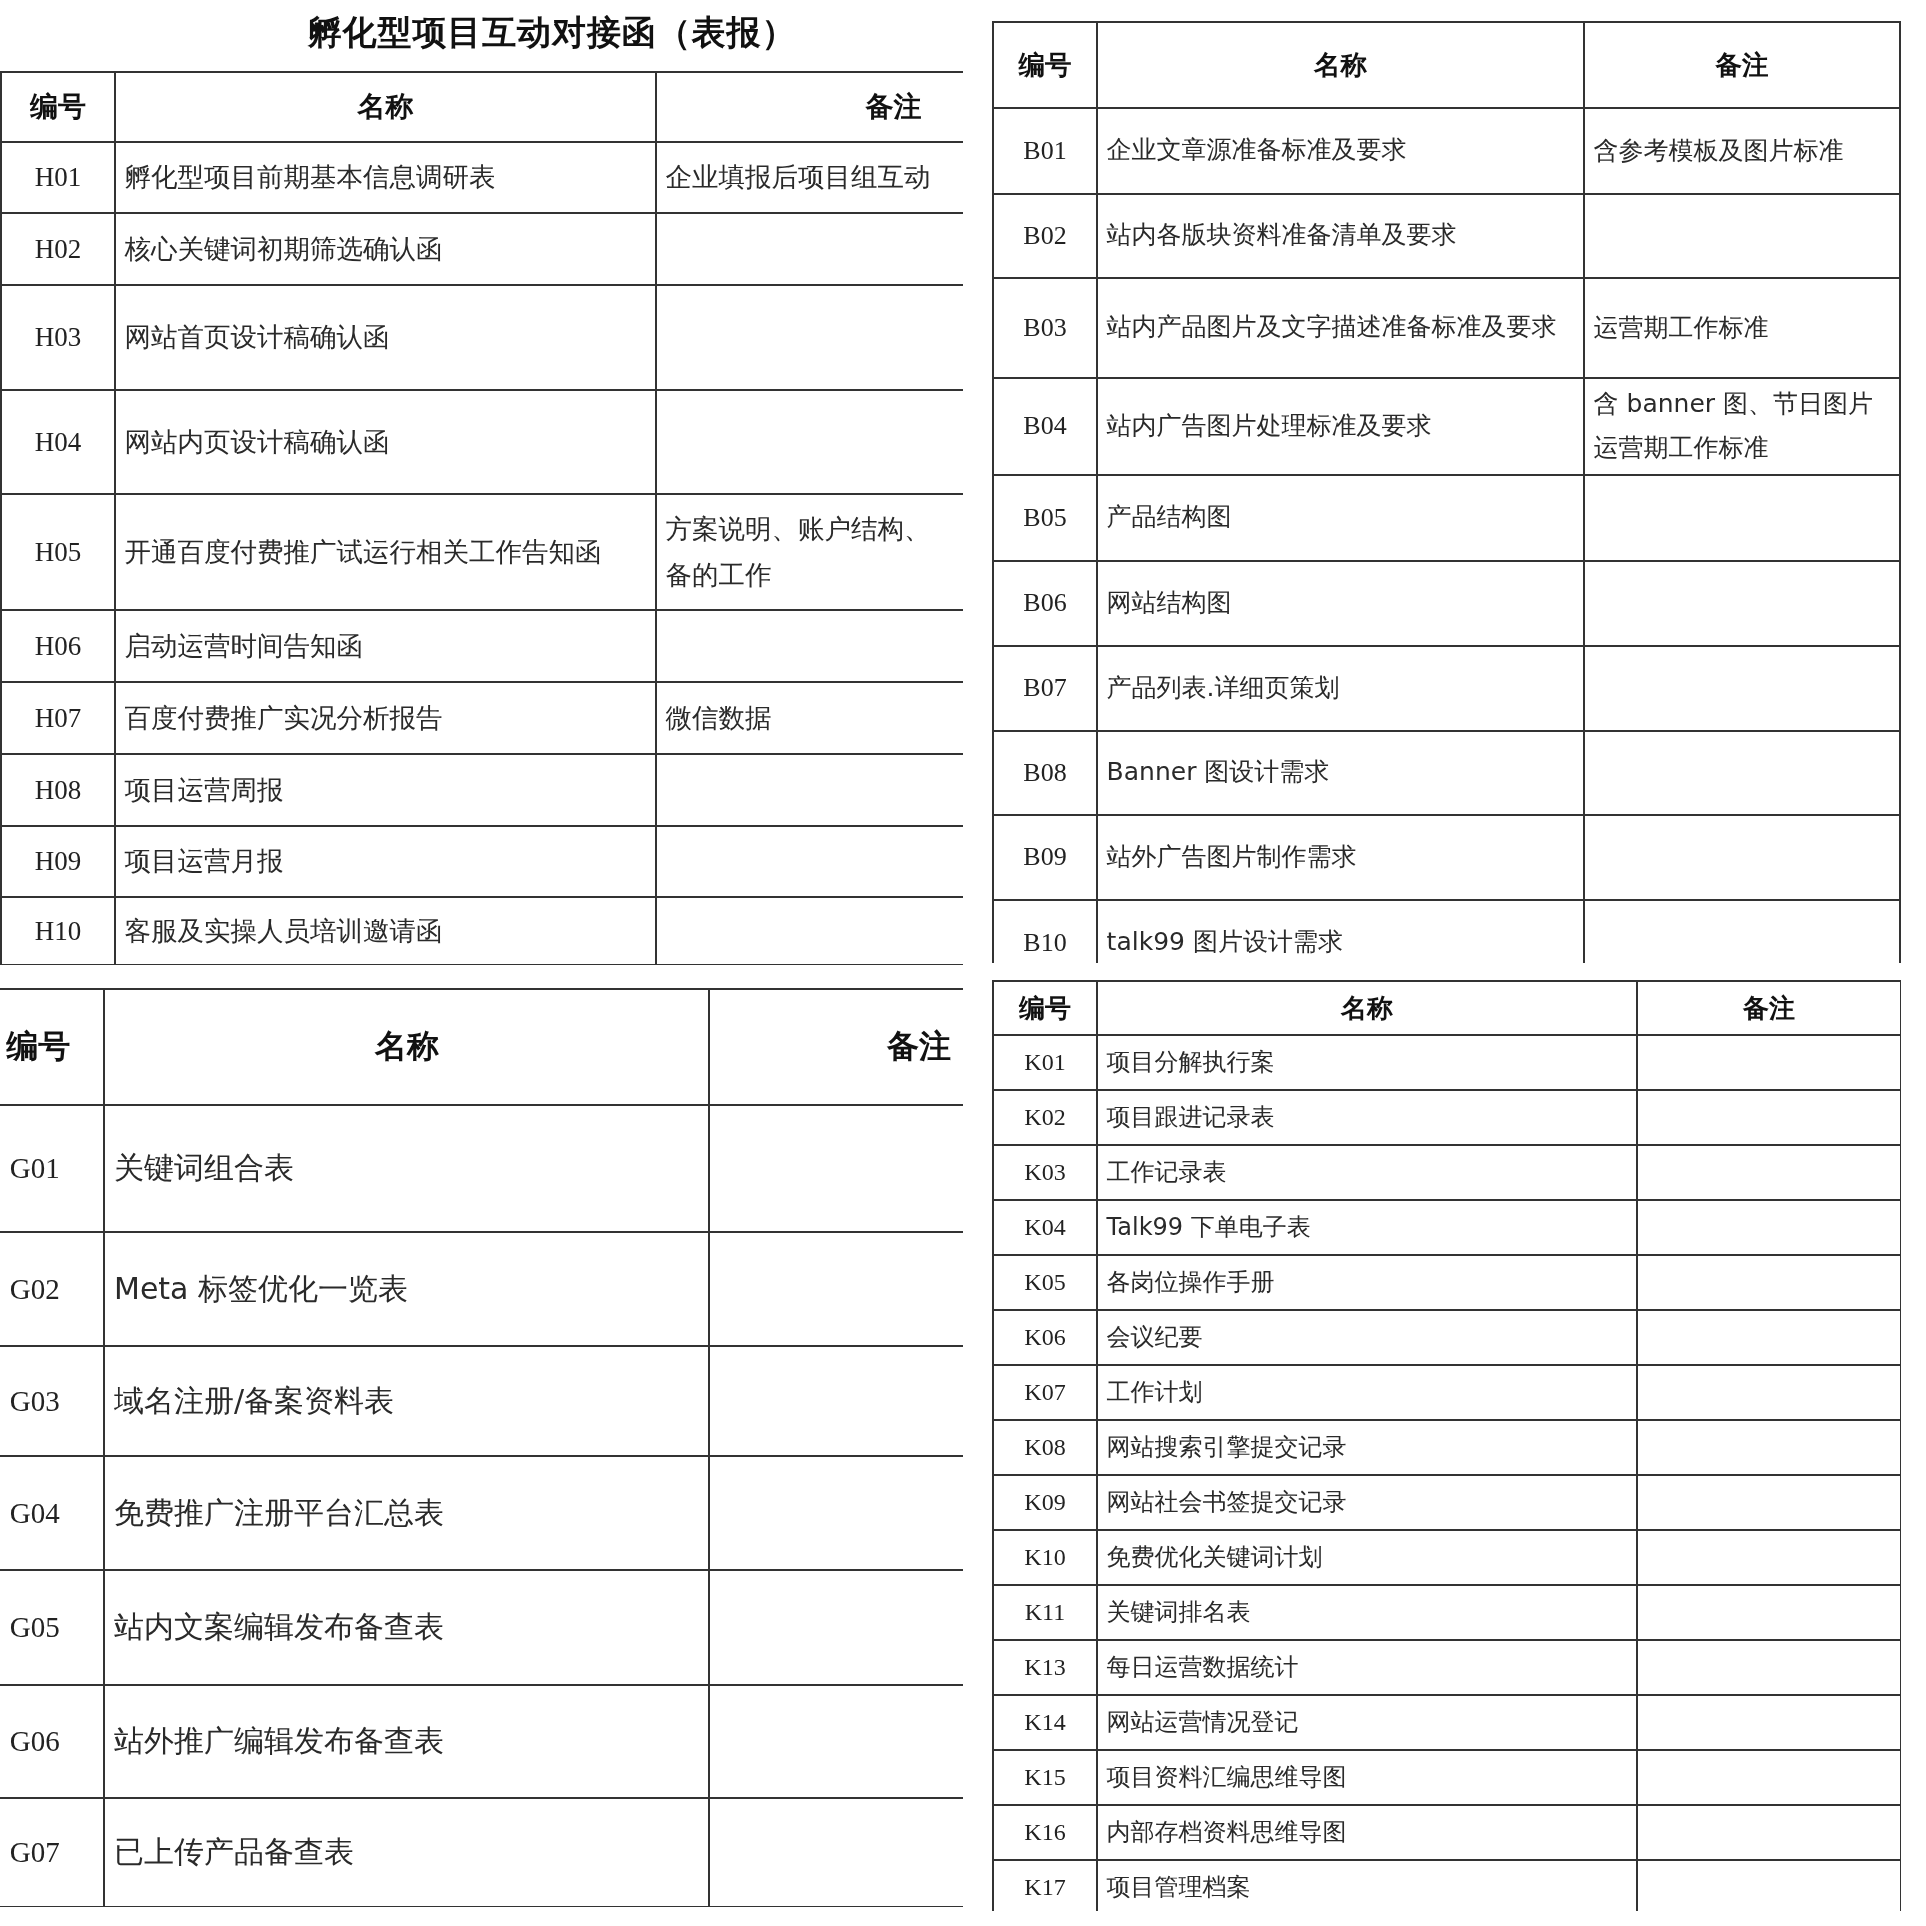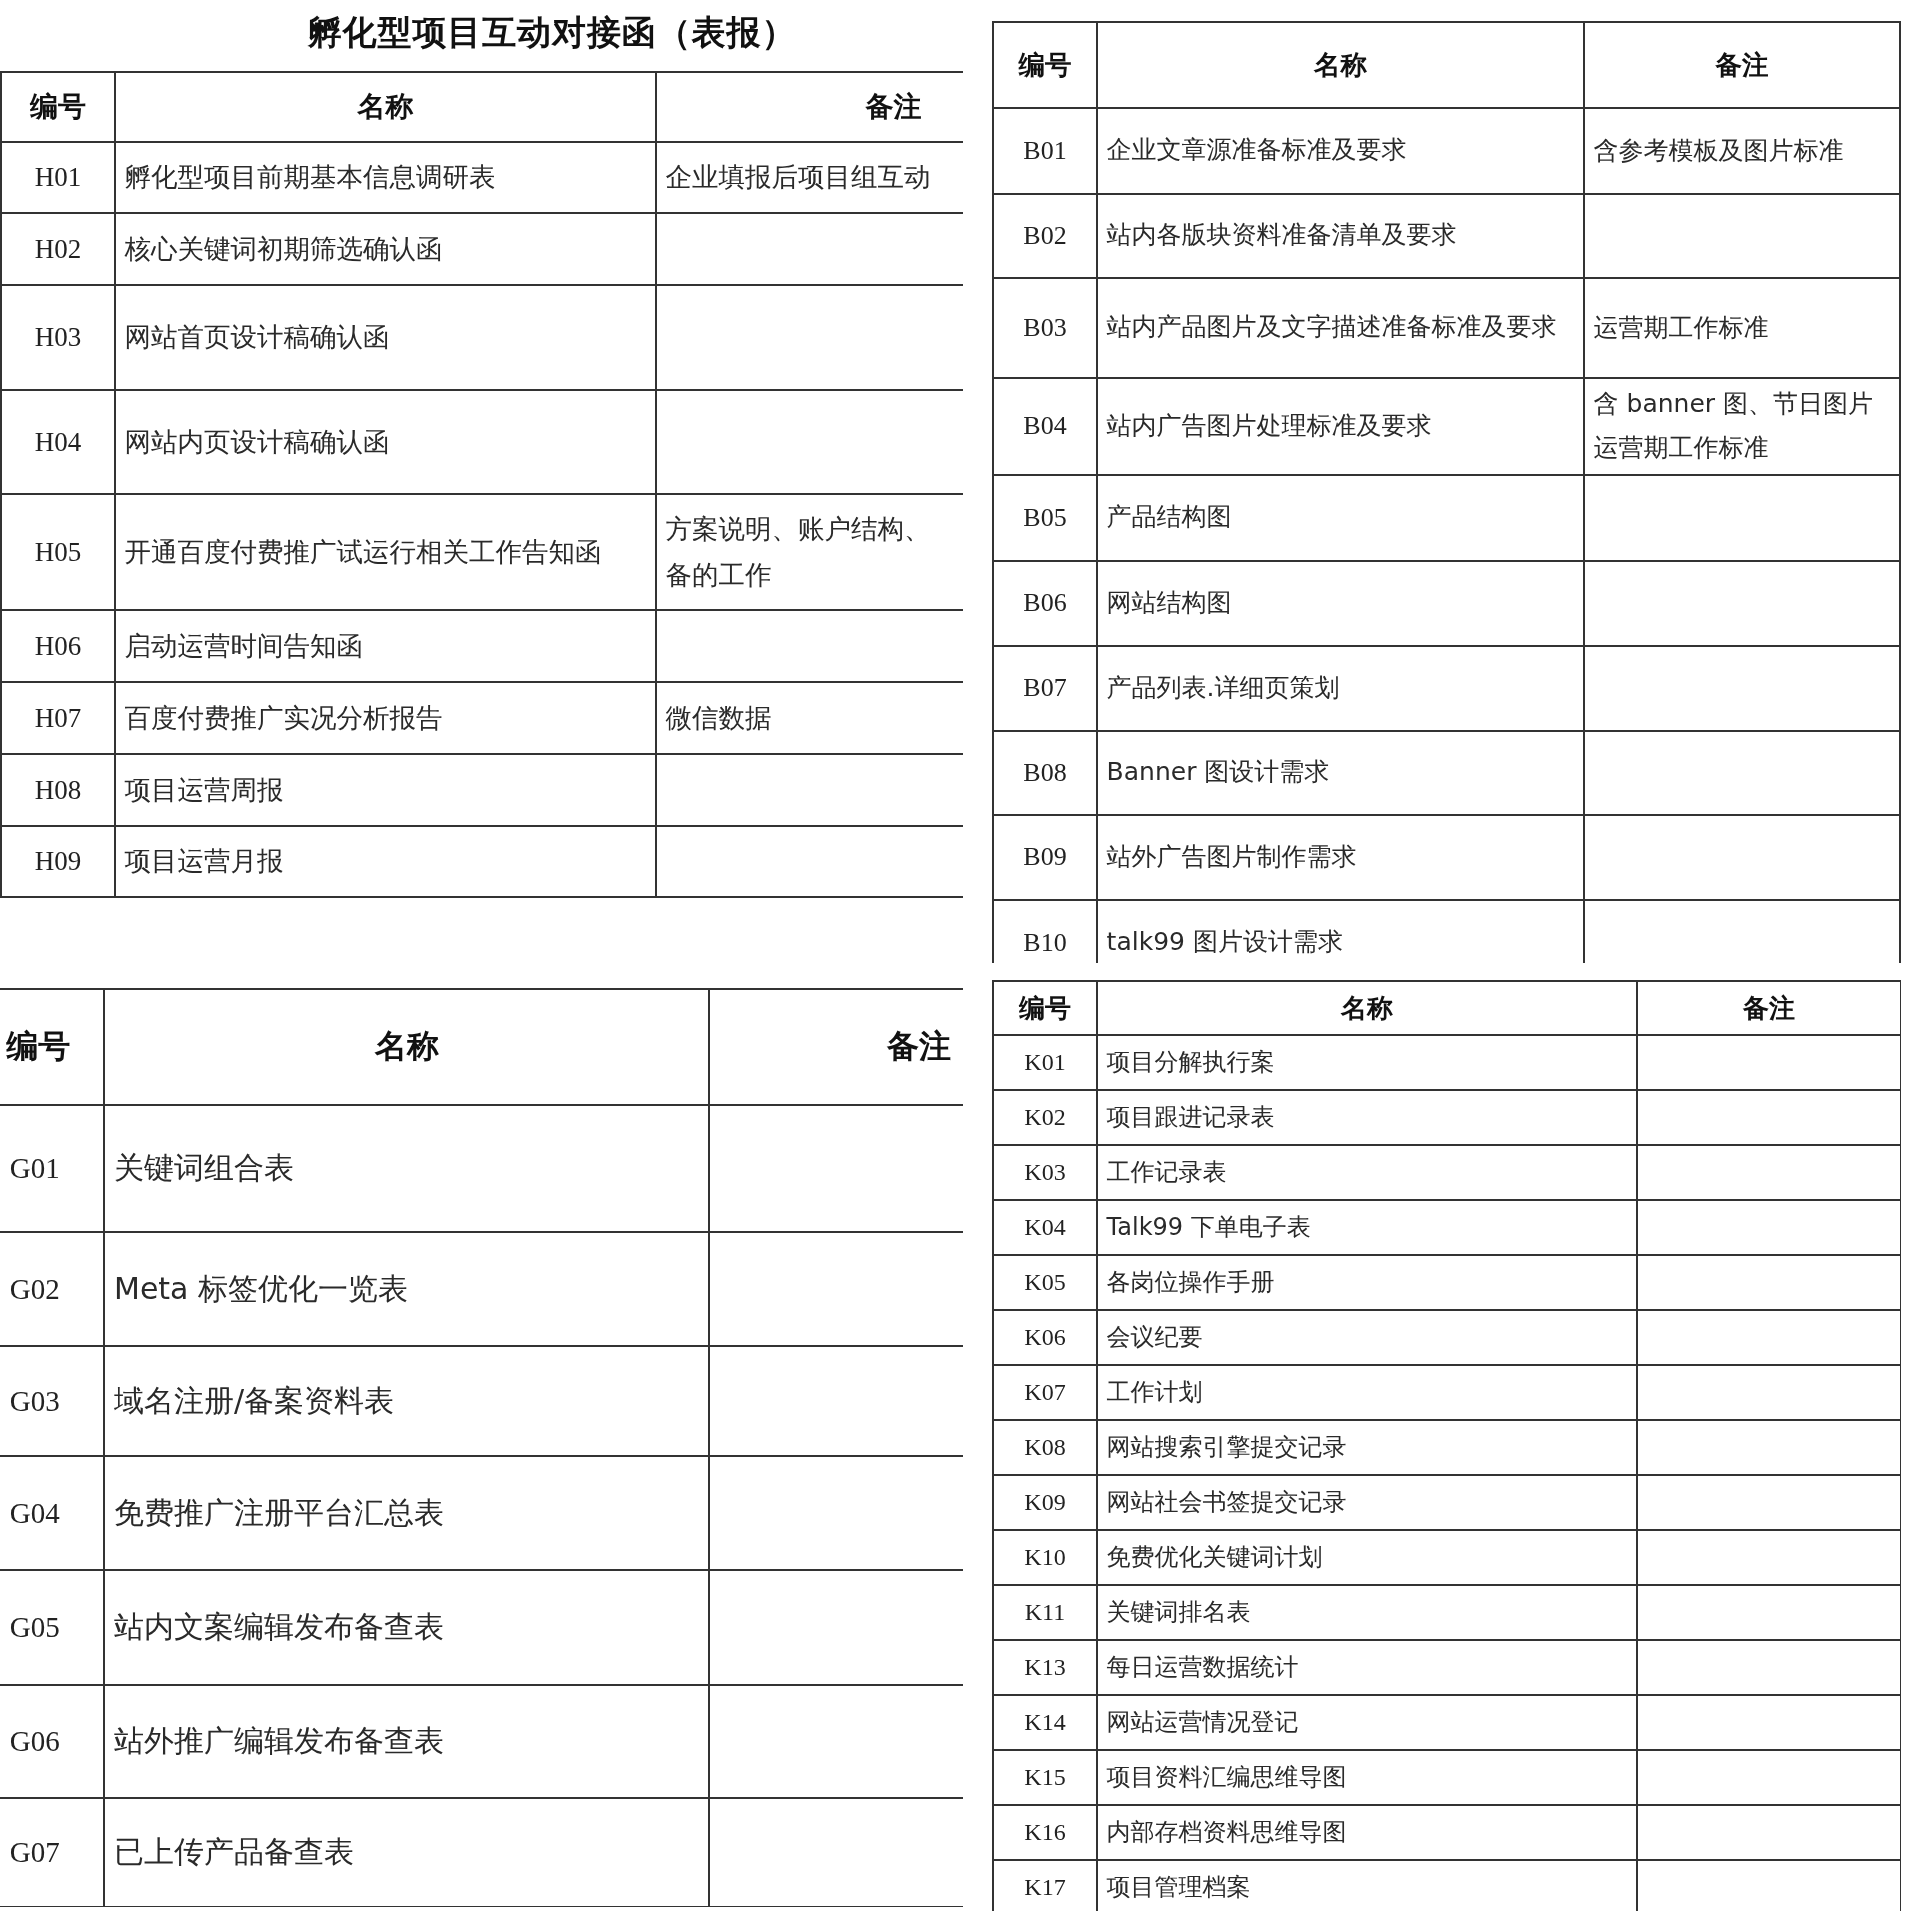--- a/index.html
+++ b/index.html
@@ -112,20 +112,25 @@
         <tr style="height: 72px;">
           <td class="code">H08</td>
           <td class="name">项目运营周报</td>
           <td class="note"></td>
         </tr>
         <tr style="height: 71px;">
           <td class="code">H09</td>
           <td class="name">项目运营月报</td>
           <td class="note"></td>
         </tr>
+        <tr style="height: 68px;">
+          <td class="code">H10</td>
+          <td class="name">客服及实操人员培训邀请函</td>
+          <td class="note"></td>
+        </tr>
       </tbody>
   </table>
 </div>
 
 <div class="panel" id="panel-b">
   <table class="doc">
     <colgroup>
         <col style="width: 104px;">
         <col style="width: 487px;">
         <col style="width: 316px;">

